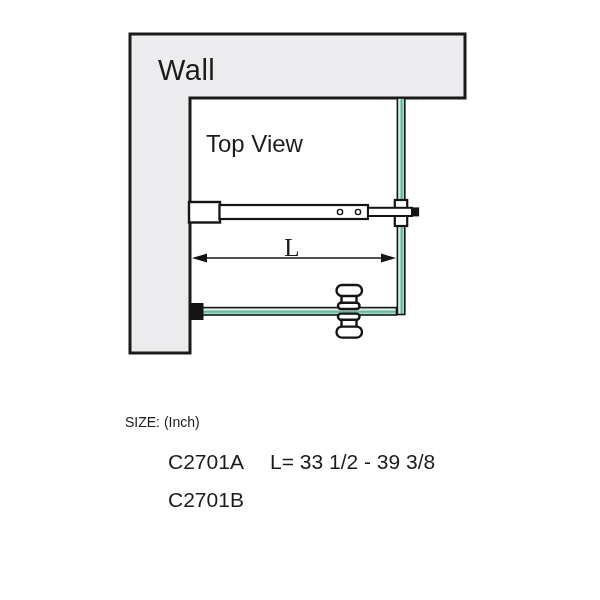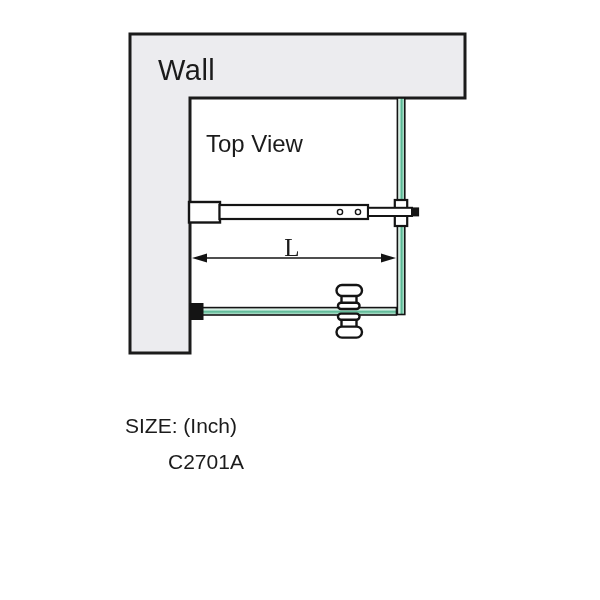--- a/index.html
+++ b/index.html
@@ -39,21 +39,21 @@
     position: absolute;
     left: 0;
     top: 0;
     width: 600px;
     color: #1b1b1b;
   }
   .size-heading {
     position: absolute;
     left: 125px;
     top: 414px;
-    font-size: 21px;
+    font-size: 14px;
   }
   .size-row {
     position: absolute;
     left: 0;
     width: 580px;
     height: 22px;
   }
   .size-row.row-a { top: 450px; }
   .size-row.row-b { top: 488px; }
   .size-model {
@@ -126,19 +126,21 @@
 
     <text class="svg-label wall" x="158" y="80">Wall</text>
     <text class="svg-label topview" x="206" y="152">Top View</text>
   </svg>
 
   <div class="size-block">
     <div class="size-heading">SIZE: (Inch)</div>
 
     <div class="size-row row-a">
       <span class="size-model">C2701A</span>
+      <span class="size-range">L= 33 1/2 - 39 3/8</span>
     </div>
 
     <div class="size-row row-b">
+      <span class="size-model">C2701B</span>
     </div>
   </div>
 
 </div>
 
 </body></html>

